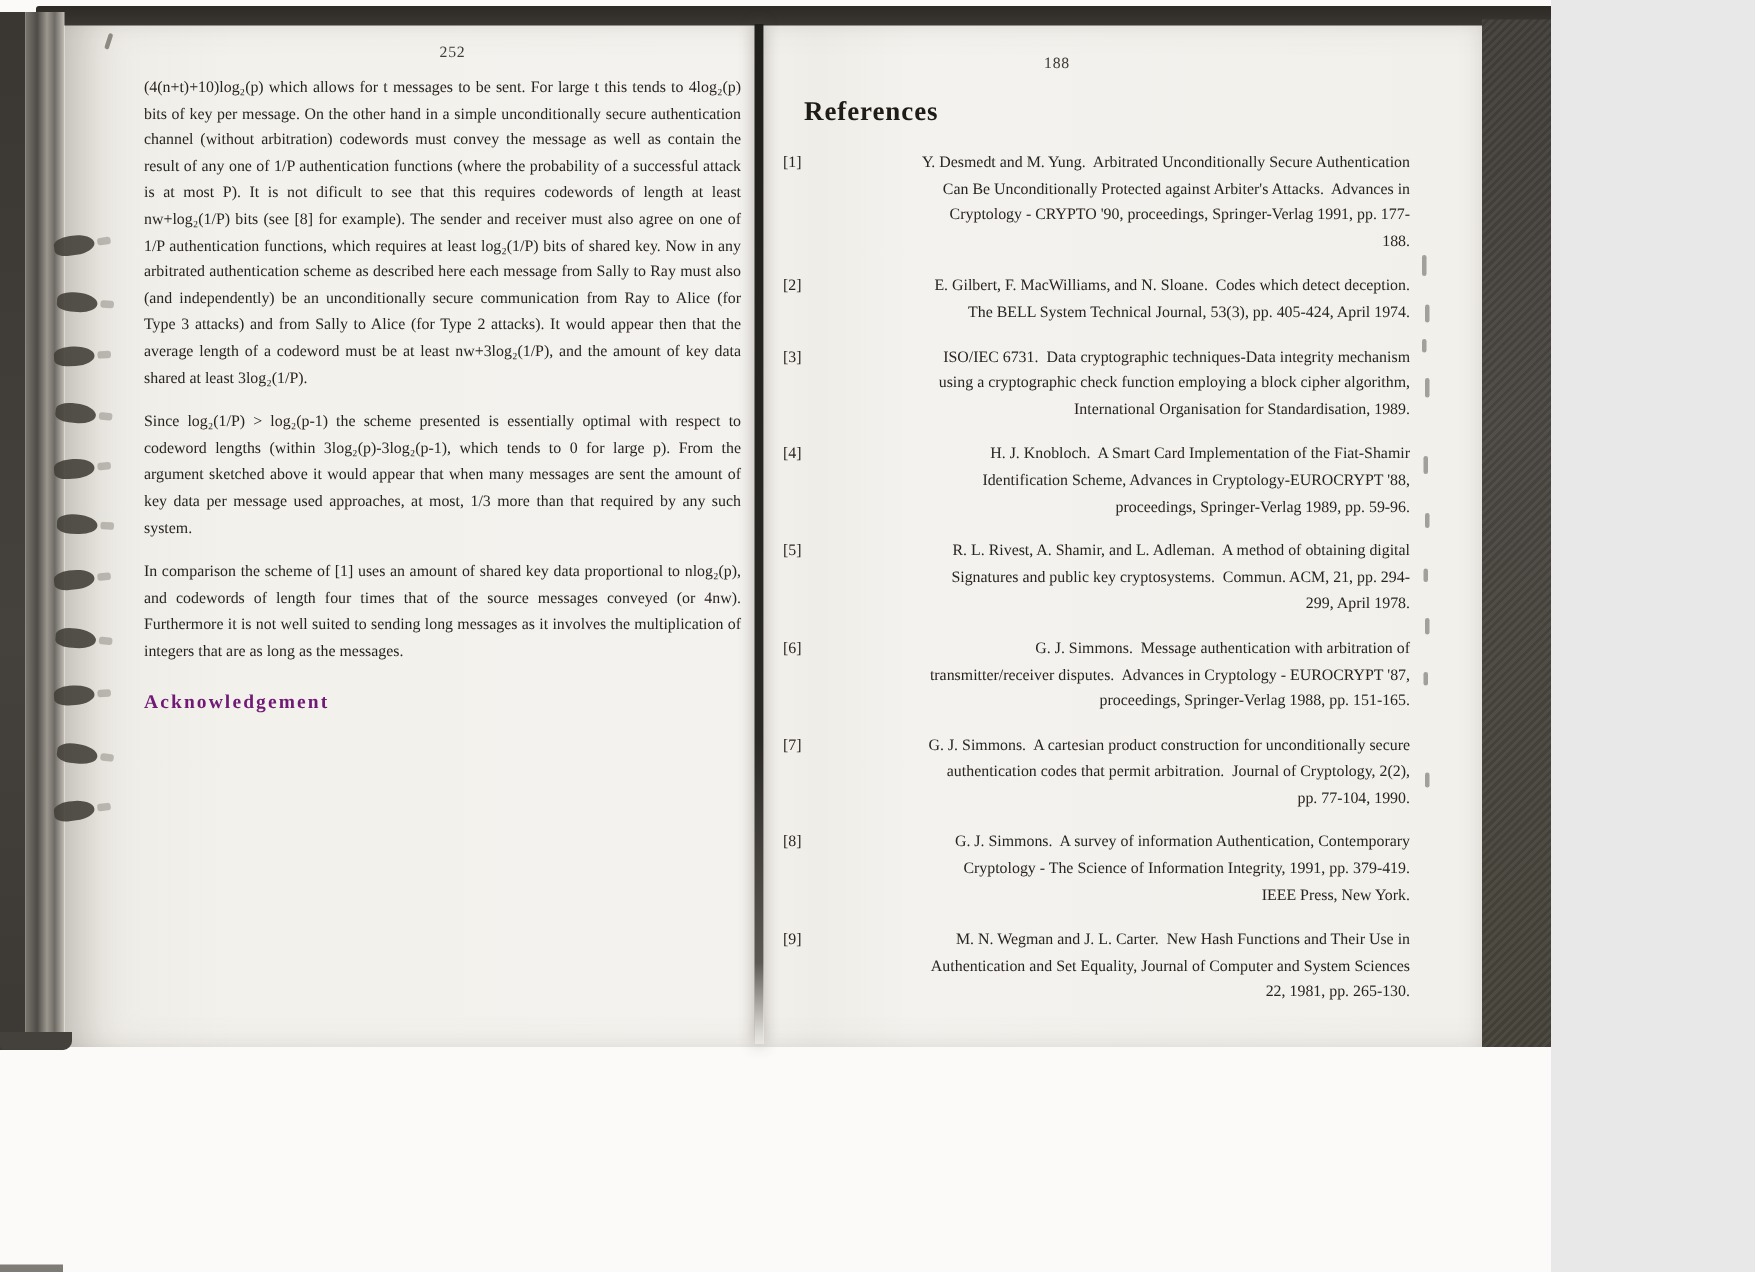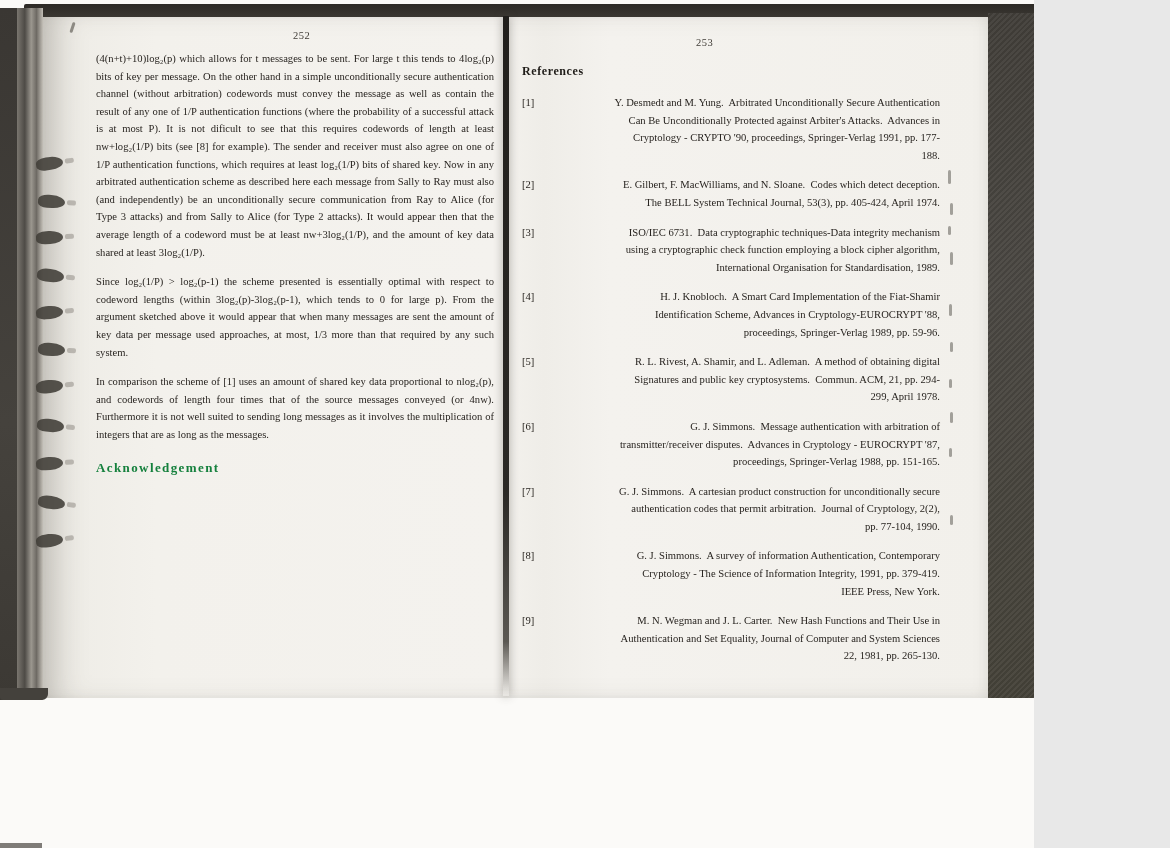--- a/index.html
+++ b/index.html
@@ -40,24 +40,24 @@
     background:#8f8b84;opacity:.6;border-radius:2px;}
   .edge-mark{position:absolute;width:3px;background:#807d77;border-radius:2px;opacity:.7;}
   
   .pageno{position:absolute;font-size:10.5px;color:#3f3b36;letter-spacing:.5px;}
   .pageno.left{left:293px;top:30px;}
   .pageno.right{left:696px;top:37px;}
   .left-text{position:absolute;left:96px;top:50px;width:398px;
     font-size:10.6px;line-height:17.6px;text-align:justify;}
   .left-text p{margin:0 0 12px 0;}
   .ack-heading{font-weight:bold;font-size:13px;letter-spacing:1.4px;
-    margin:16px 0 16px 0;color:#15803d;}
+    margin:16px 0 16px 0;color:#701a75;}
   .right-page{position:absolute;left:522px;top:64px;width:420px;}
-  .refs-heading{font-weight:bold;font-size:12px;letter-spacing:.6px;
-    margin:0 0 0 0;color:#1f1c18;}
+  .refs-heading{font-weight:bold;font-size:18px;letter-spacing:.6px;
+    margin:0 0 0 14px;color:#1f1c18;}
   .refs-list{margin-top:15px;}
   .ref-entry{display:flex;margin-bottom:12px;font-size:10.6px;line-height:17.6px;}
   .ref-num{width:38px;flex:0 0 38px;}
   .ref-text{white-space:pre;width:380px;text-align:right;}
 </style>
 </head>
 <body>
 
 <div class="stage">
 
@@ -96,21 +96,21 @@
   <div class="edge-mark" style="left:950px;top:515px;height:10px"></div>
 
   <div class="pageno left">252</div>
   <div class="left-text">
     <p>(4(n+t)+10)log₂(p) which allows for t messages to be sent.  For large t this tends to 4log₂(p) bits of key per message.  On the other hand in a simple unconditionally secure authentication channel (without arbitration) codewords must convey the message as well as contain the result of any one of 1/P authentication functions (where the probability of a successful attack is at most P).  It is not dificult to see that this requires codewords of length at least nw+log₂(1/P) bits (see [8] for example). The sender and receiver must also agree on one of 1/P authentication functions, which requires at least log₂(1/P) bits of shared key.  Now in any arbitrated authentication scheme as described here each message from Sally to Ray must also (and independently) be an unconditionally secure communication from Ray to Alice (for Type 3 attacks) and from Sally to Alice (for Type 2 attacks).  It would appear then that the average length of a codeword must be at least nw+3log₂(1/P), and the amount of key data shared at least 3log₂(1/P).</p>
     <p>Since log₂(1/P) &gt; log₂(p-1) the scheme presented is essentially optimal with respect to codeword lengths (within 3log₂(p)-3log₂(p-1), which tends to 0 for large p). From the argument sketched above it would appear that when many messages are sent the amount of key data per message used approaches, at most, 1/3 more than that required by any such system.</p>
     <p>In comparison the scheme of [1] uses an amount of shared key data proportional to nlog₂(p), and codewords of length four times that of the source messages conveyed (or 4nw).  Furthermore it is not well suited to sending long messages as it involves the multiplication of integers that are as long as the messages.</p>
     <div class="ack-heading">Acknowledgement</div>
   </div>
 
-  <div class="pageno right">253</div>
+  <div class="pageno right">188</div>
   <div class="right-page">
     <div class="refs-heading">References</div>
     <div class="refs-list">
       <div class="ref-entry">
         <div class="ref-num">[1]</div>
         <div class="ref-text">Y. Desmedt and M. Yung.  Arbitrated Unconditionally Secure Authentication
 Can Be Unconditionally Protected against Arbiter's Attacks.  Advances in
 Cryptology - CRYPTO '90, proceedings, Springer-Verlag 1991, pp. 177-
 188.</div>
       </div>

